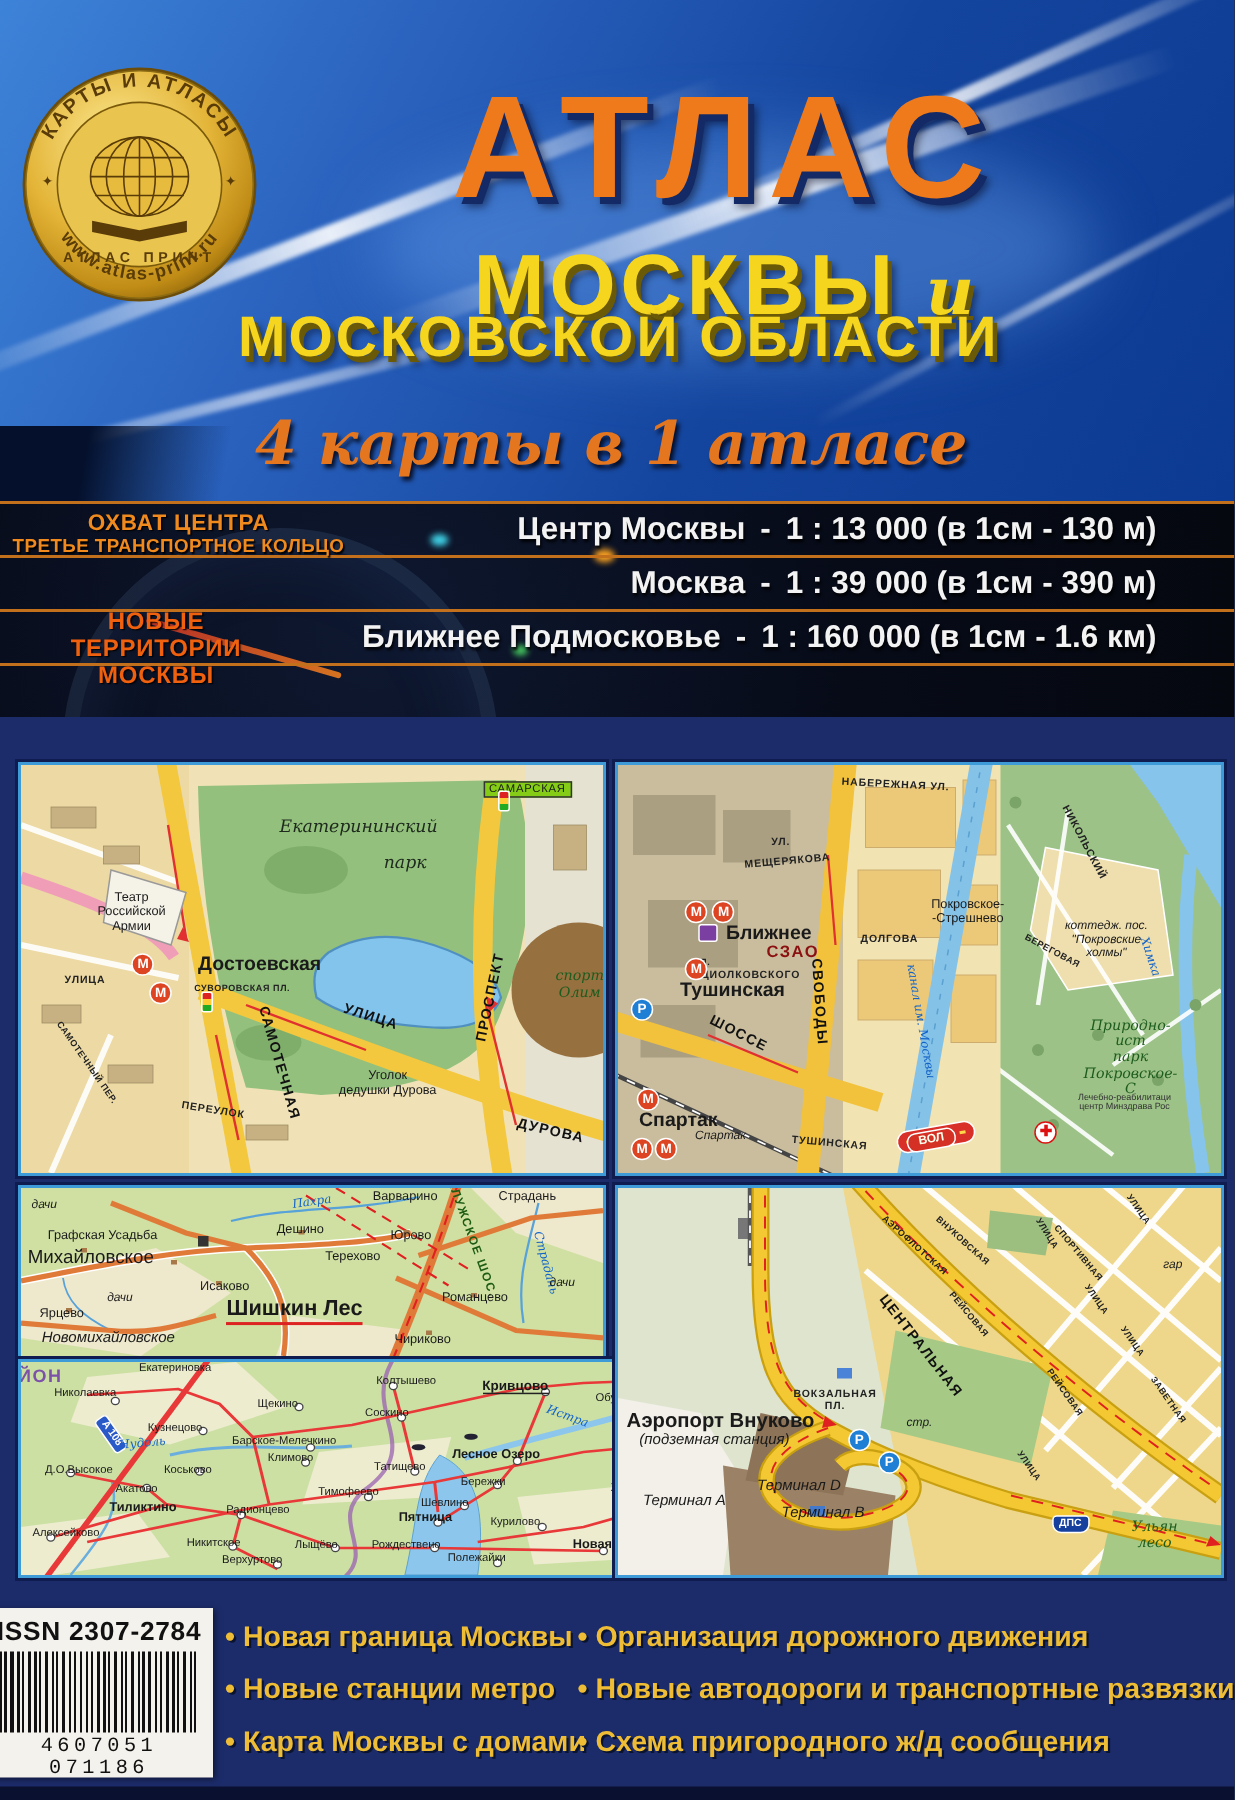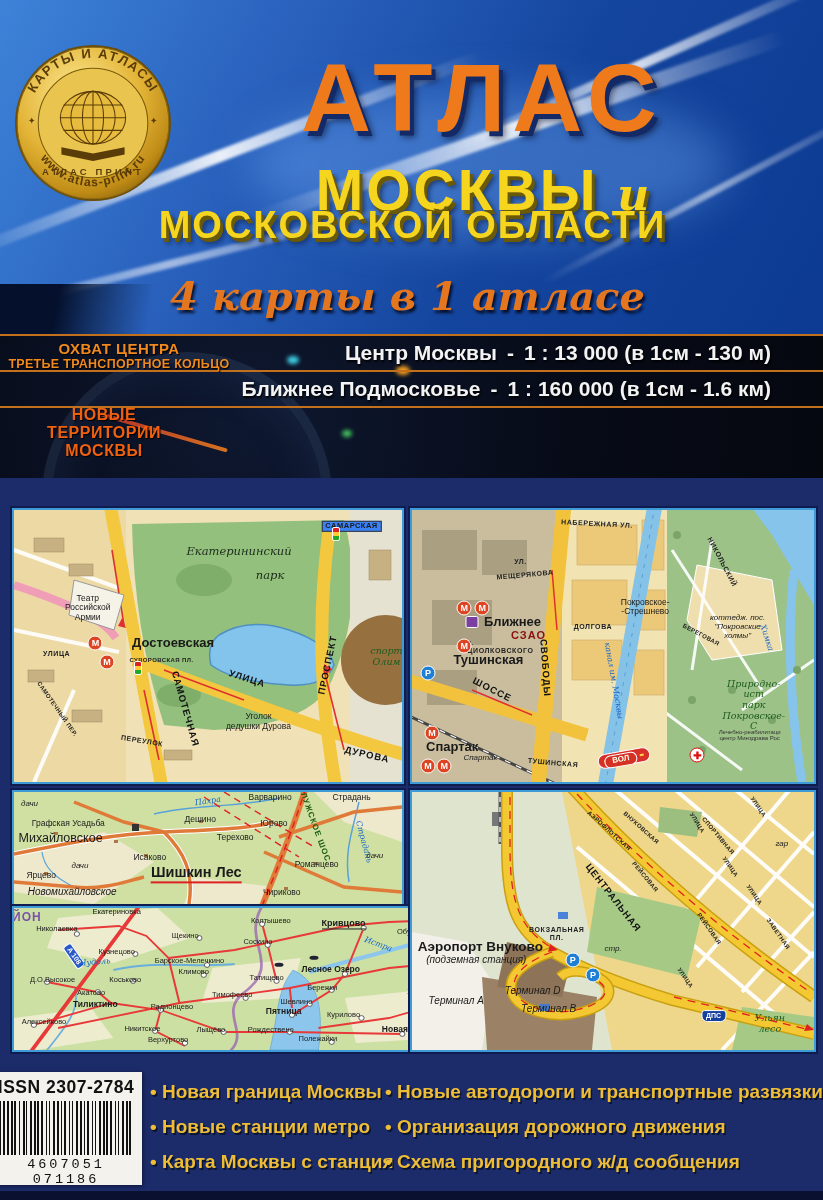--- a/index.html
+++ b/index.html
@@ -66,21 +66,21 @@
   .k-station{font-weight:bold;font-size:13px;}
   .k-italic{font-style:italic;font-size:10px;}
   .k-italic-sm{font-style:italic;font-size:8px;}
   .k-tiny{font-size:6px;color:#333;}
   .k-park{font-family:"DejaVu Serif",serif;font-style:italic;font-size:11.5px;color:#1d2a1d;}
   .k-green{font-family:"DejaVu Serif",serif;font-style:italic;font-size:9.5px;color:#1e5c1e;}
   .k-water{font-family:"DejaVu Serif",serif;font-style:italic;font-size:8px;color:#1464c8;}
   .k-street{font-size:7px;font-weight:bold;letter-spacing:.6px;color:#222;}
   .k-street-sm{font-size:6px;font-weight:bold;letter-spacing:.4px;color:#222;}
   .k-street-lg{font-size:9.5px;font-weight:bold;letter-spacing:1px;color:#111;}
-  .k-street-badge{font-size:7.5px;font-weight:bold;background:#3b82f6;border:1px solid #333;padding:0 3px;letter-spacing:.5px;}
+  .k-street-badge{font-size:7.5px;font-weight:normal;background:#84cc16;border:1px solid #333;padding:0 3px;letter-spacing:.5px;}
   .k-roadnum{font-size:7px;font-weight:bold;color:#fff;background:#2a5ac8;border:1px solid #fff;
     border-radius:3px;padding:0 3px;}
   .k-road-red{font-size:8px;font-weight:bold;color:#ffe;background:#d43024;border-radius:6px;
     padding:1px 7px;border:1px solid #fff;}
   .k-road-green{font-size:8px;font-weight:bold;letter-spacing:1px;color:#1e5c14;}
   .k-district{font-weight:bold;font-size:11px;color:#8b1010;letter-spacing:1px;}
   .k-district-purple{font-weight:bold;font-size:12px;color:#7b52a8;letter-spacing:1px;}
   .k-metro{width:13px;height:13px;line-height:13px;border-radius:50%;background:#d42;color:#fff;
     font-size:9px;font-weight:bold;border:1px solid #fff;}
   .k-parking{width:13px;height:13px;line-height:13px;border-radius:50%;background:#1e7fd4;color:#fff;
@@ -171,20 +171,23 @@
   <div class="scales">
     <div class="speedo"></div>
     <div class="needle"></div>
     <div class="dot" style="left:287px;top:22px;width:12px;height:8px;background:#3fd2e8;"></div>
     <div class="dot" style="left:396px;top:32px;width:14px;height:9px;background:#f8a020;"></div>
     <div class="dot" style="left:342px;top:96px;width:10px;height:7px;background:#45c860;"></div>
 
     <div class="sc-rows">
       <div class="sc-row">
         <span>Центр Москвы</span><span class="sc-dash">-</span><span>1 : 13 000 (в 1см - 130 м)</span>
+      </div>
+      <div class="sc-row">
+        <span>Москва</span><span class="sc-dash">-</span><span>1 : 39 000 (в 1см - 390 м)</span>
       </div>
       <div class="sc-row">
         <span>Ближнее Подмосковье</span><span class="sc-dash">-</span><span>1 : 160 000 (в 1см - 1.6 км)</span>
       </div>
     </div>
 
     <div class="sc-label1">
       <div class="l1">ОХВАТ ЦЕНТРА</div>
       <div class="l2">ТРЕТЬЕ ТРАНСПОРТНОЕ КОЛЬЦО</div>
     </div>
@@ -571,23 +574,23 @@
 
   <div class="footer">
     <div class="barcode-box">
       <div class="issn">ISSN 2307-2784</div>
       <div class="bars"></div>
       <div class="bdigits">4607051 071186</div>
     </div>
     <ul class="bullets bl">
       <li>Новая граница Москвы</li>
       <li>Новые станции метро</li>
-      <li>Карта Москвы с станция</li>
+      <li>Карта Москвы с домами</li>
     </ul>
     <ul class="bullets br">
+      <li>Организация дорожного движения</li>
       <li>Новые автодороги и транспортные развязки</li>
-      <li>Организация дорожного движения</li>
       <li>Схема пригородного ж/д сообщения</li>
     </ul>
   </div>
 
   <div class="bottom-strip"></div>
 </div>
 
 </body></html>

